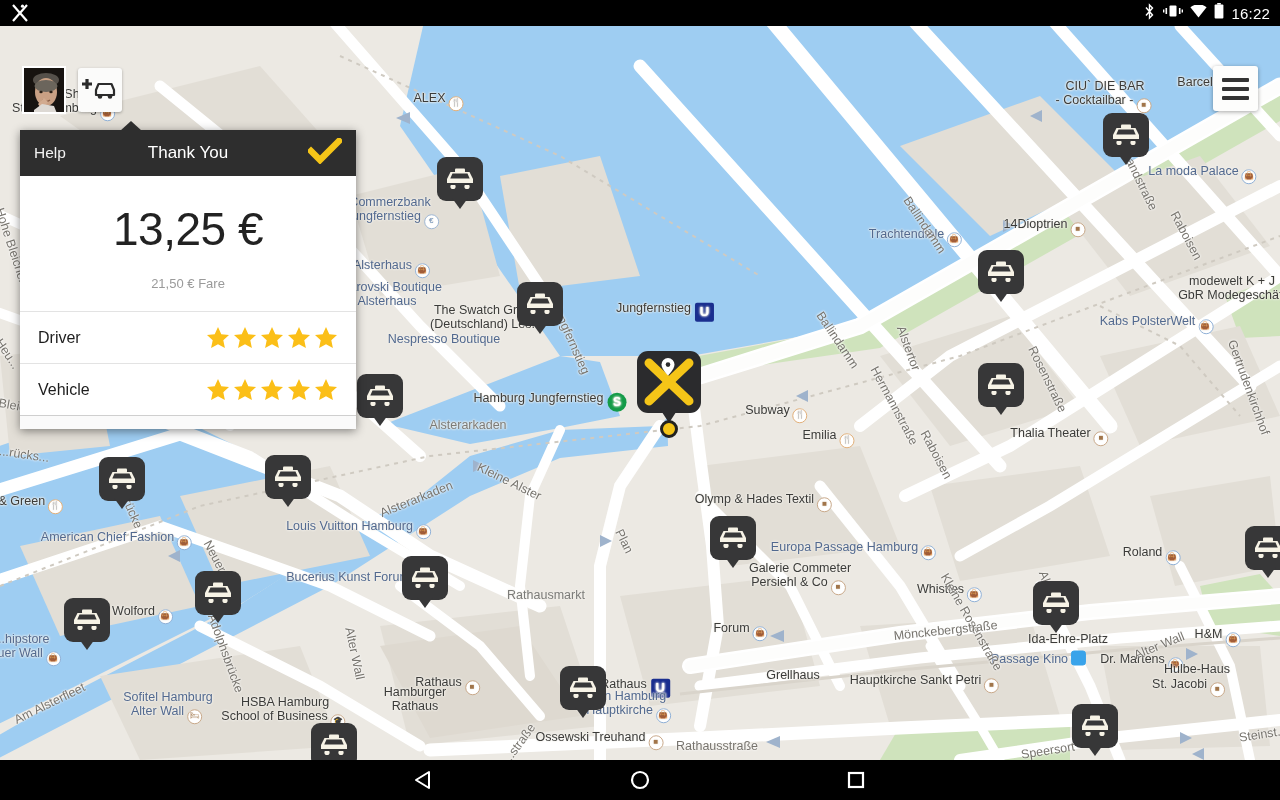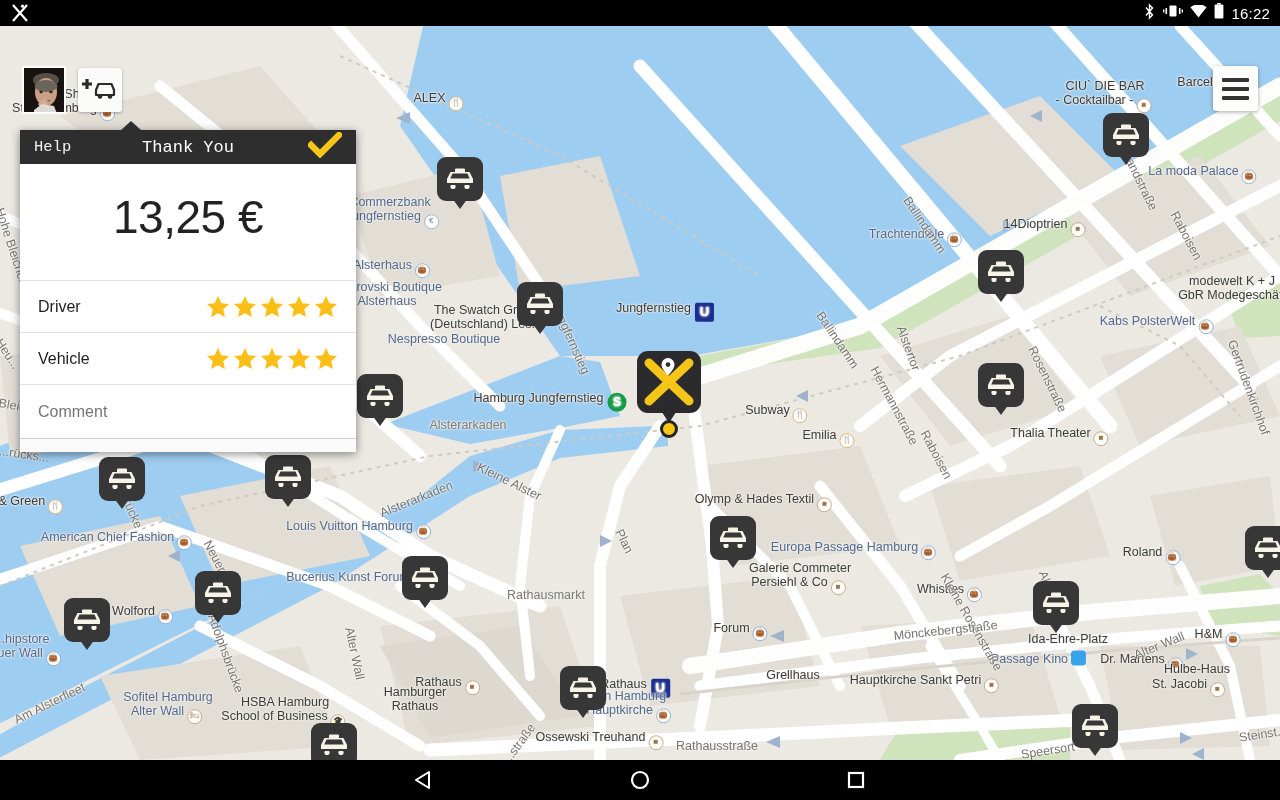--- a/index.html
+++ b/index.html
@@ -83,22 +83,22 @@
     justify-content:center; gap:5px; z-index:30; }
   #menubtn i { display:block; width:27px; height:4px; background:#333;
     border-radius:1px; }
 
   
   #dialog { position:absolute; left:20px; top:104px; width:336px; z-index:40;
     box-shadow:0 2px 9px rgba(0,0,0,.45); }
   #dialog .notch { position:absolute; left:100px; top:-9px; width:0; height:0;
     border-left:11px solid transparent; border-right:11px solid transparent;
     border-bottom:10px solid #2e2e2e; }
-  #dlgbar { height:34px; background:#2e2e2e; display:flex; align-items:center;
-    padding:0 14px; position:relative;font-family:Liberation Mono, monospace; }
+  #dlgbar { height:46px; background:#2e2e2e; display:flex; align-items:center;
+    padding:0 14px; position:relative; }
   #dlgbar .help { color:#f2f2f2; font-size:15.5px; }
   #dlgbar .title { position:absolute; left:0; right:0; text-align:center;
     color:#fff; font-size:17px; pointer-events:none; }
   #dlgbar .check { margin-left:auto; z-index:2; }
   #dlgbody { background:#fff; }
   #fare { text-align:center; padding:26px 0 4px; }
   #fare .big { font-size:46px; color:#222; letter-spacing:-0.5px; }
   #breakdown { text-align:center; padding:14px 0 18px; }
   #breakdown div { font-size:13px; color:#9a9a9a; line-height:19px; }
   .rowline { border-top:1px solid #e3e3e3; display:flex; align-items:center;
@@ -560,20 +560,21 @@
           </svg>
         </span>
       </div>
 
       <div id="dlgbody">
         <div id="fare">
           <div class="big">13,25 €</div>
         </div>
 
         <div id="breakdown">
+          <div>21,50 € Fare</div>
         </div>
 
         <div class="rowline">
           <span class="lbl">Driver</span>
           <span class="stars">
               <span>
                 <svg width="24" height="23" viewBox="0 0 24 23">
                   <polygon points="12,1 15.3,8.2 23,9.1 17.3,14.3 18.9,22 12,18.2 5.1,22 6.7,14.3 1,9.1 8.7,8.2" fill="#fbbf18"></polygon>
                 </svg>
               </span>
@@ -624,23 +625,20 @@
                 </svg>
               </span>
               <span>
                 <svg width="24" height="23" viewBox="0 0 24 23">
                   <polygon points="12,1 15.3,8.2 23,9.1 17.3,14.3 18.9,22 12,18.2 5.1,22 6.7,14.3 1,9.1 8.7,8.2" fill="#fbbf18"></polygon>
                 </svg>
               </span>
             </span>
         </div>
 
-        <div id="commentrow">
-          <input type="text" placeholder="Comment" style="">
-        </div>
         <div id="dlgfoot"></div>
       </div>
     </div>
 
   </div>
 
   <div id="navbar">
     <span class="nb">
       <svg width="22" height="22" viewBox="0 0 22 22">
           <polygon points="16,3 16,19 3,11" fill="none" stroke="#fff" stroke-width="2" stroke-linejoin="round"></polygon>

